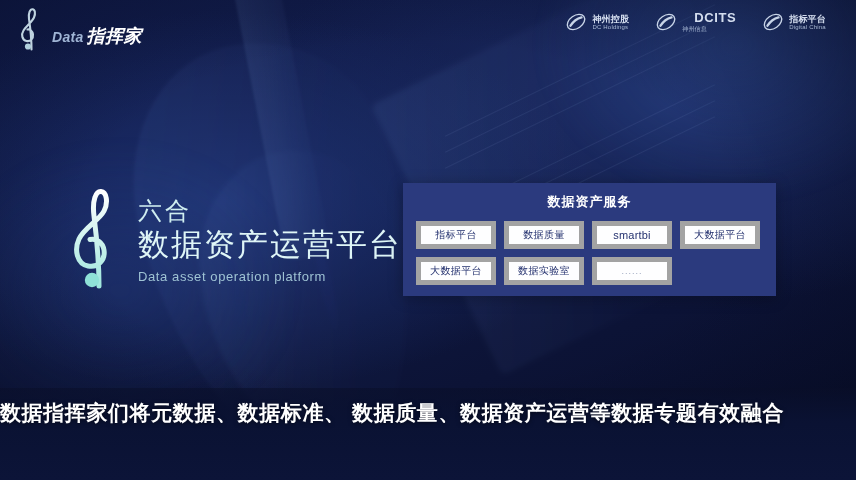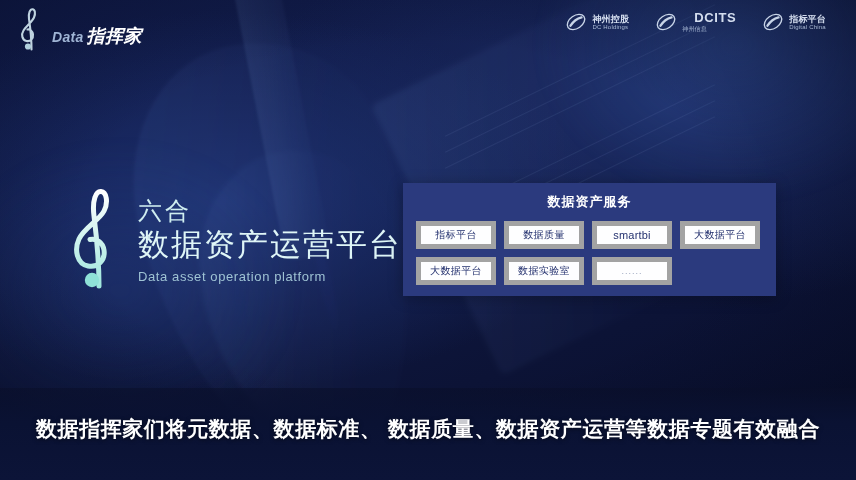--- a/index.html
+++ b/index.html
@@ -274,22 +274,21 @@
     color: #23306e;
     letter-spacing: 0.4px;
     box-sizing: border-box;
   }
   .tile.latin { font-size: 11px; letter-spacing: 0.2px; }
   .tile.ellipsis { color: #9aa4bd; letter-spacing: 1px; font-size: 9px; }
 
   
   .caption {
     position: absolute;
-    left: 0; right: 0; top: 415px;
-    text-align: center;
+    left: 0; right: 0; top: 399px;
     color: #ffffff;
     font-size: 21px;
     font-weight: bold;
     letter-spacing: 0.6px;
     text-shadow: 0 1px 4px rgba(0,0,0,0.55);
     white-space: nowrap;
   }
 </style>
 </head>
 <body>

